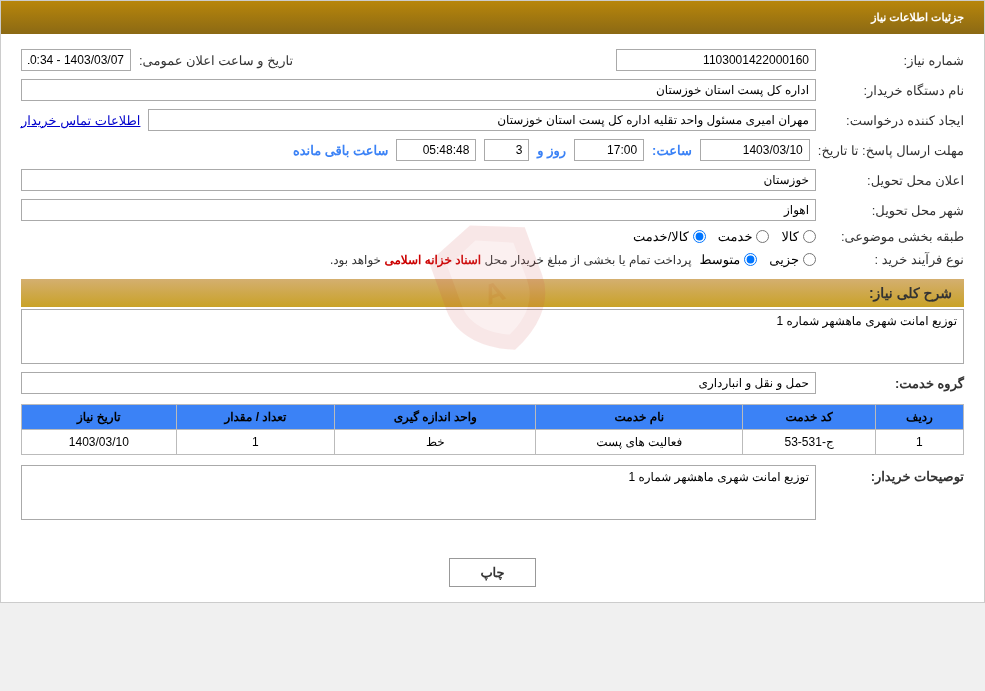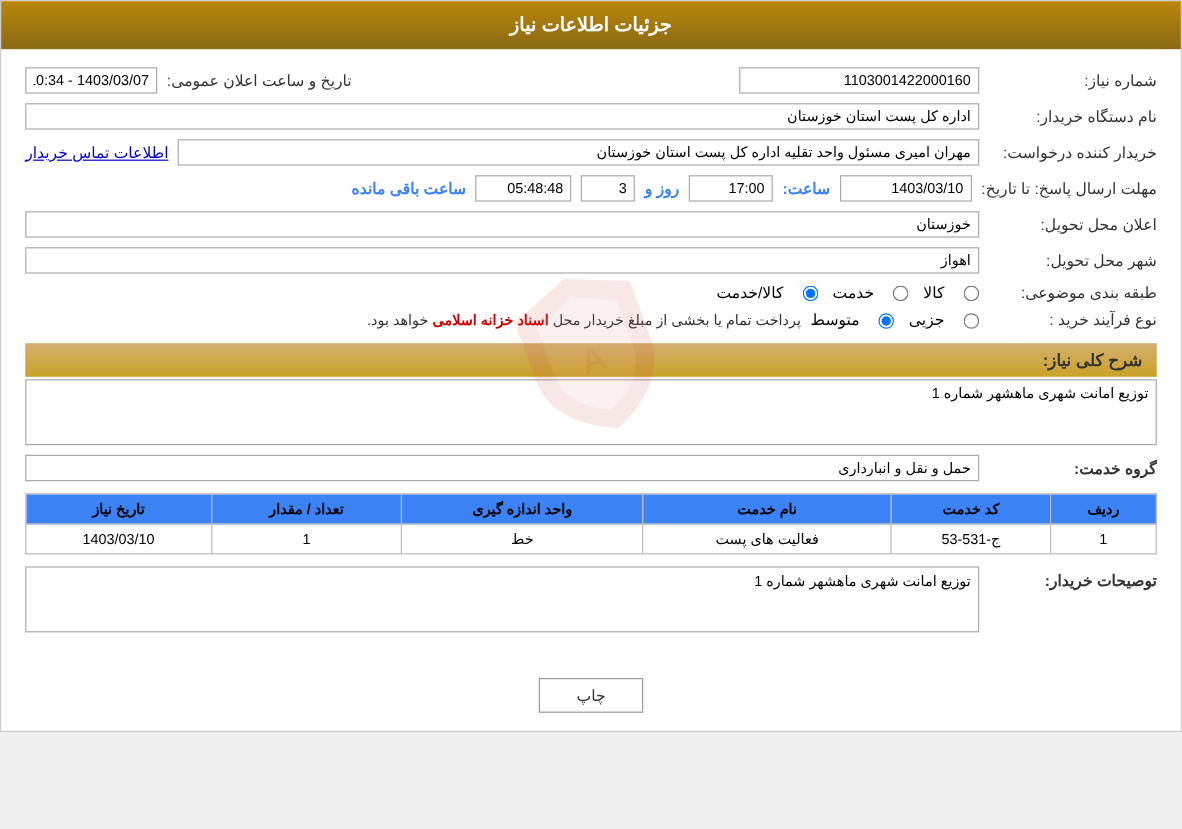--- a/index.html
+++ b/index.html
@@ -11,23 +11,23 @@
     }
     .page-wrapper {
       max-width: 985px;
       margin: 0 auto;
       background: #fff;
       border: 1px solid #ccc;
     }
     .page-header {
       background: linear-gradient(to bottom, #b8860b, #8b6914);
       color: #fff;
-      text-align: center;
+      text-align: right;
       padding: 10px 20px;
-      font-size: 16px;
+      font-size: 11px;
       font-weight: bold;
     }
     .content-area {
       padding: 15px 20px;
     }
     .form-row {
       display: flex;
       align-items: center;
       margin-bottom: 8px;
       gap: 8px;
@@ -75,22 +75,22 @@
       margin: 12px 0 2px 0;
       font-size: 14px;
     }
     .radio-group {
       display: flex;
       align-items: center;
       gap: 12px;
     }
     .radio-item {
       display: flex;
-      align-items: flex-end;
-      gap: 16px;
+      align-items: center;
+      gap: 4px;
     }
     .notice-text {
       font-size: 12px;
       color: #333;
     }
     .notice-highlight {
       color: #cc0000;
       font-weight: bold;
     }
     .textarea-box {
@@ -151,20 +151,21 @@
     .btn {
       padding: 6px 30px;
       font-family: Tahoma, Arial, sans-serif;
       font-size: 13px;
       cursor: pointer;
       border: 1px solid #999;
     }
     .btn-print {
       background: #fff;
       color: #333;
+      font-weight: bold;
     }
     .btn-back {
       background: #fff;
       color: #333;
     }
     .inline-label {
       white-space: nowrap;
       color: #3b82f6;
       font-weight: bold;
     }
@@ -195,21 +196,21 @@
       <span class="label-cell">تاریخ و ساعت اعلان عمومی:</span>
       <input class="input-box input-small" type="text" readonly="" value="1403/03/07 - 10:34" style="">
     </div>
 
     <div class="form-row">
       <span class="label-cell">نام دستگاه خریدار:</span>
       <input class="input-box input-wide" type="text" readonly="" value="اداره کل پست استان خوزستان" style="">
     </div>
 
     <div class="form-row">
-      <span class="label-cell">خریدار کننده درخواست:</span>
+      <span class="label-cell">ایجاد کننده درخواست:</span>
       <input class="input-box" style="flex: 1 1 0%;" type="text" readonly="" value="مهران امیری مسئول واحد تقلیه اداره کل پست استان خوزستان">
       <span class="blue-link">اطلاعات تماس خریدار</span>
     </div>
 
     <div class="form-row">
       <span class="label-cell">مهلت ارسال پاسخ: تا تاریخ:</span>
       <input class="input-box input-small" type="text" readonly="" value="1403/03/10" style="">
       <span class="inline-label">ساعت:</span>
       <input class="input-box input-xsmall" type="text" readonly="" value="17:00" style="">
       <span class="inline-label">روز و</span>
@@ -222,21 +223,21 @@
       <span class="label-cell">اعلان محل تحویل:</span>
       <input class="input-box input-wide" type="text" readonly="" value="خوزستان" style="">
     </div>
 
     <div class="form-row">
       <span class="label-cell">شهر محل تحویل:</span>
       <input class="input-box input-wide" type="text" readonly="" value="اهواز" style="">
     </div>
 
     <div class="form-row">
-      <span class="label-cell">طبقه بندی موضوعی:</span>
+      <span class="label-cell">طبقه بخشی موضوعی:</span>
       <div class="radio-group">
         <div class="radio-item">
           <input type="radio" name="category" style="">
           <span>کالا</span>
         </div>
         <div class="radio-item">
           <input type="radio" name="category" style="">
           <span>خدمت</span>
         </div>
         <div class="radio-item">

